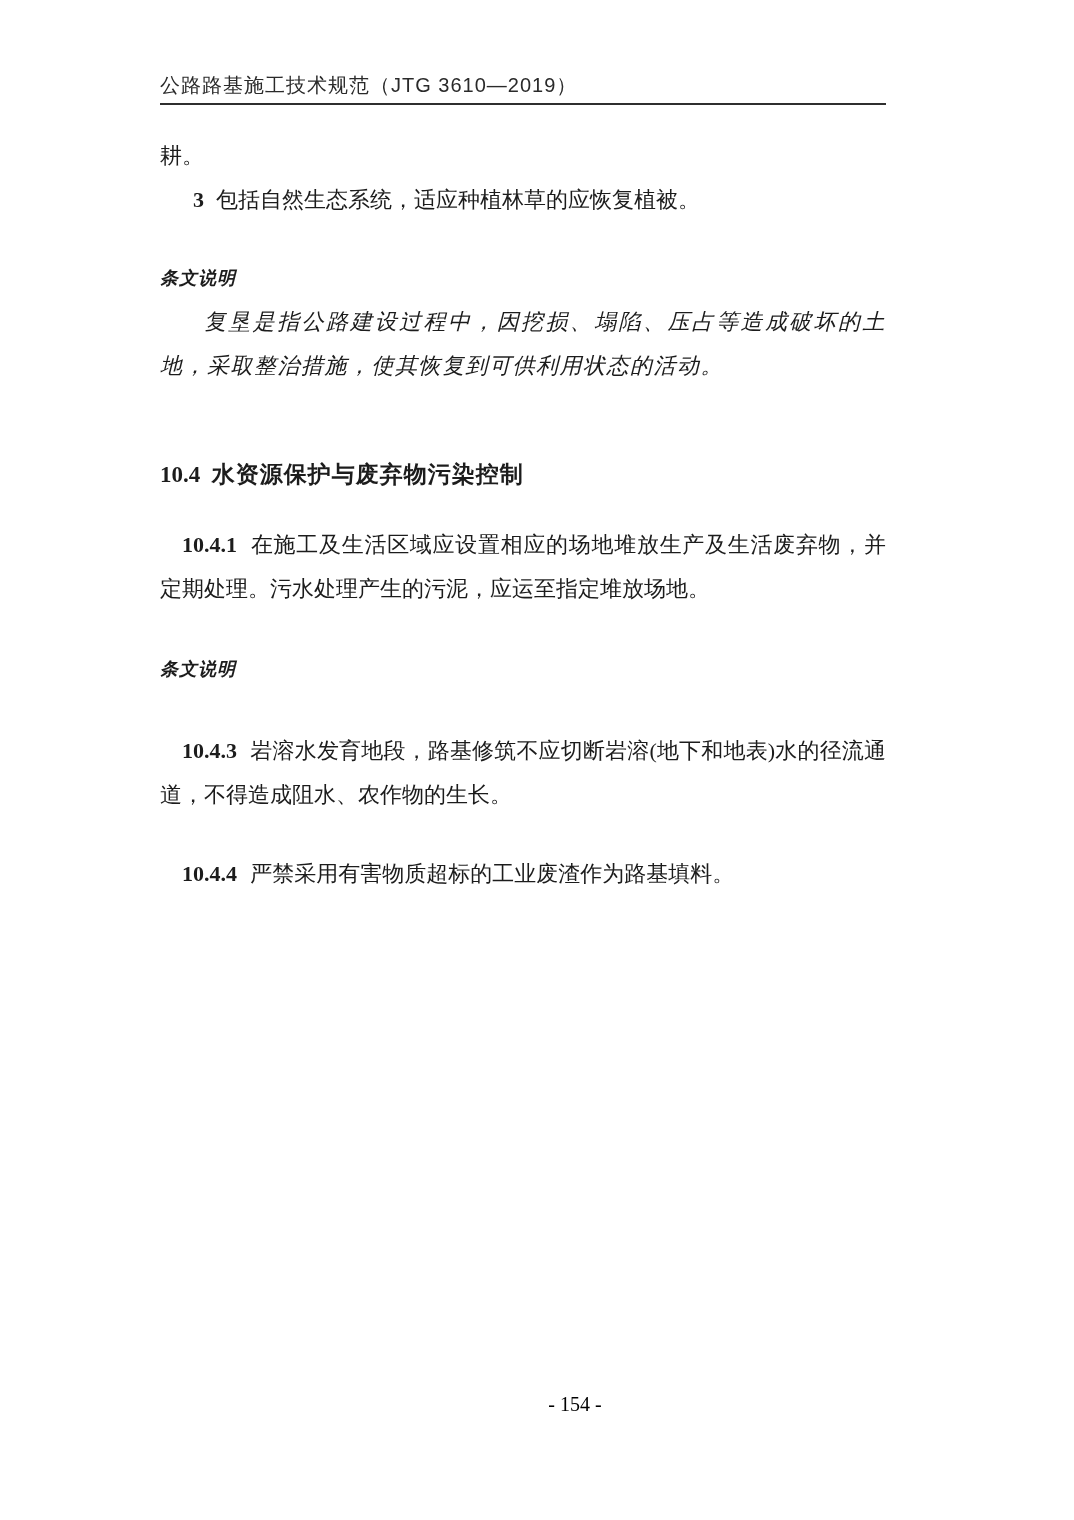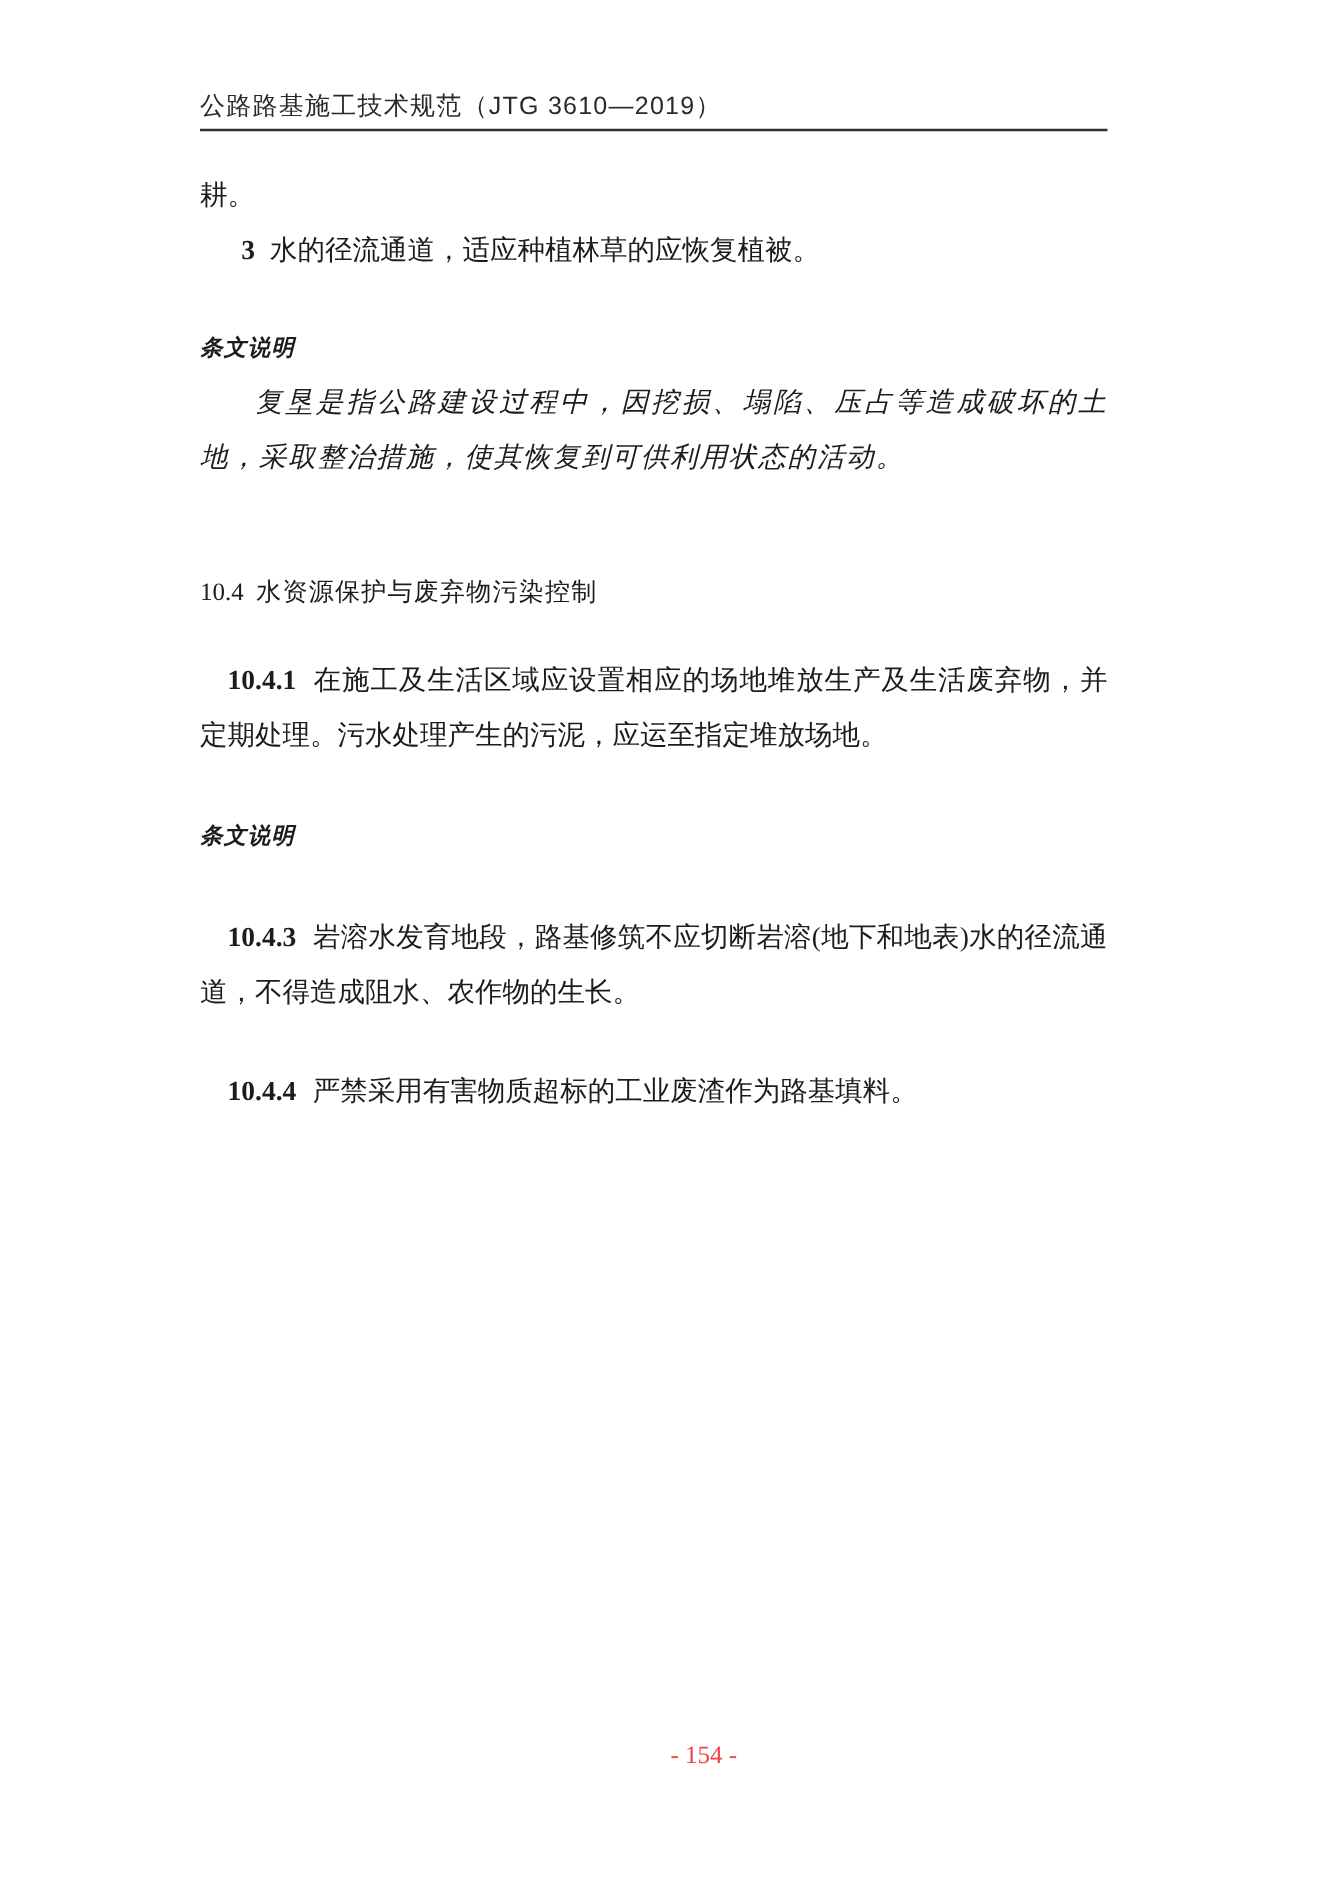--- a/index.html
+++ b/index.html
@@ -69,23 +69,23 @@
   .commentary p.commentary-para {
     font-style: italic;
     letter-spacing: 1.5px;
     text-indent: 2em;
   }
   .commentary-1 { margin-top: 34px; }
   .commentary-2 { margin-top: 36px; }
   
   .section-heading {
     margin-top: 62px;
-    font-size: 20px;
+    font-size: 23px;
     line-height: 48px;
-    font-weight: 400;
+    font-weight: 700;
     text-align: left;
   }
   .section-heading .sec-num {
     font-family: "Liberation Serif", serif;
     margin-right: 0.5em;
   }
   .section-heading .sec-title {
     font-family: "Liberation Sans", sans-serif;
     letter-spacing: 1px;
   }
@@ -97,45 +97,45 @@
   .clause-2 { margin-top: 38px; }
   .clause-3 { margin-top: 38px; }
   .clause-4 { margin-top: 35px; }
   .clause-num {
     font-weight: 700;
     margin-right: 0.6em;
   }
   
   .page-footer {
     position: absolute;
-    left: 148px;
+    left: 160px;
     width: 830px;
     top: 1392px;
     text-align: center;
     font-size: 20px;
     line-height: 24px;
     font-family: "Liberation Serif", serif;
-    color: #ef4444;
+    color: #000000;
   }
 </style>
 </head>
 <body>
 
 <div class="page">
 
   <div class="content running-header">
     <div class="title">公路路基施工技术规范（JTG 3610—2019）</div>
     <hr class="header-rule">
   </div>
 
   <div class="content body-text">
 
     <p class="first-block">耕。</p>
 
-    <p class="numbered-item"><span class="item-num">3</span><span>水的径流通道，适应种植林草的应恢复植被。</span></p>
+    <p class="numbered-item"><span class="item-num">3</span><span>包括自然生态系统，适应种植林草的应恢复植被。</span></p>
 
     <div class="commentary commentary-1">
       <p class="commentary-heading">条文说明</p>
       <p class="commentary-para">复垦是指公路建设过程中，因挖损、塌陷、压占等造成破坏的土地，采取整治措施，使其恢复到可供利用状态的活动。</p>
     </div>
 
     <p class="section-heading"><span class="sec-num">10.4</span><span class="sec-title">水资源保护与废弃物污染控制</span></p>
 
     <p class="clause clause-1"><span class="clause-num">10.4.1</span><span>在施工及生活区域应设置相应的场地堆放生产及生活废弃物，并定期处理。污水处理产生的污泥，应运至指定堆放场地。</span></p>
 

